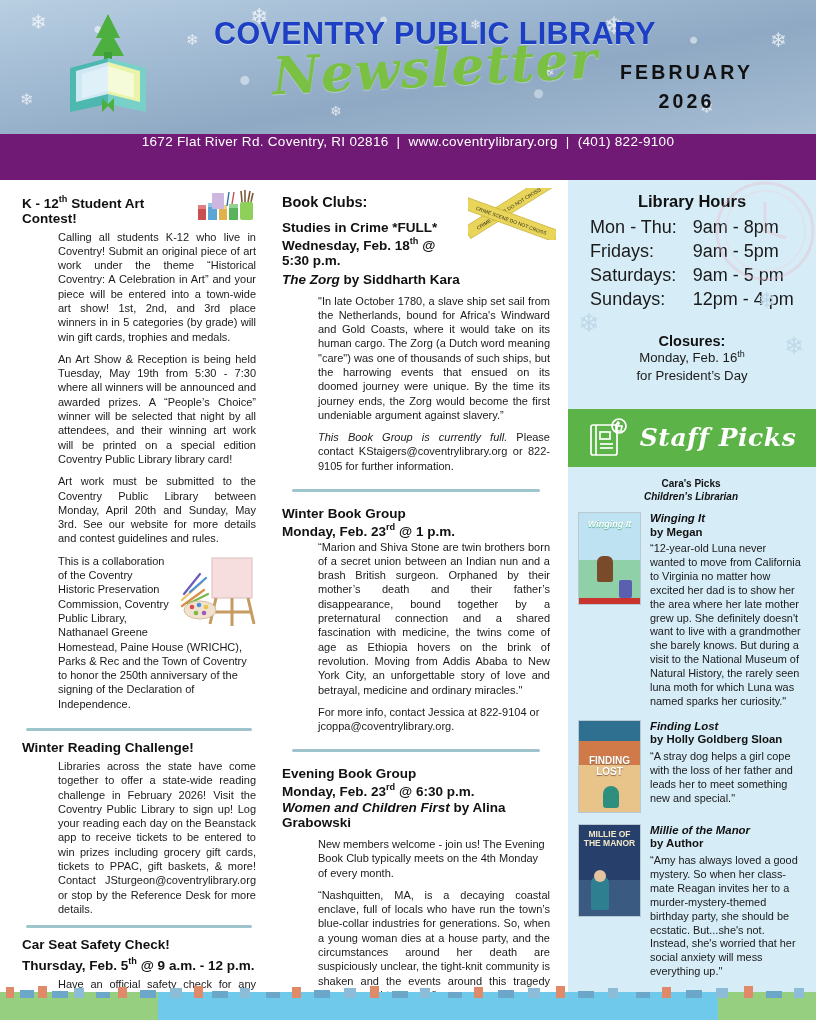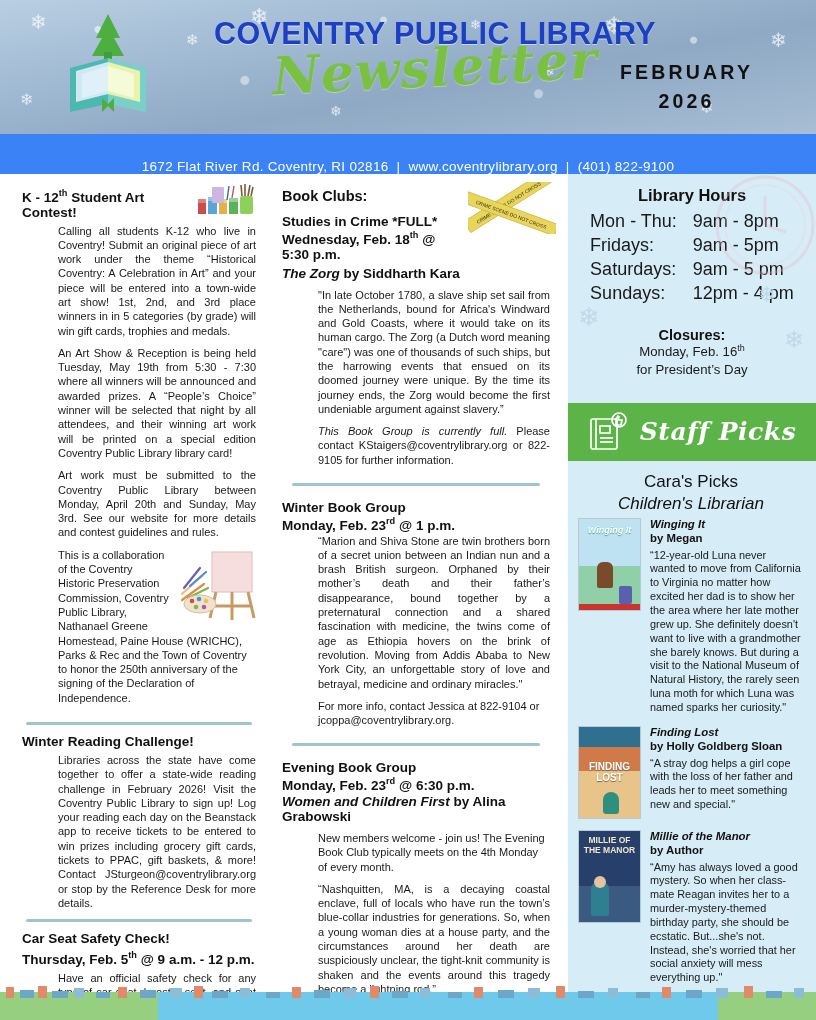--- a/index.html
+++ b/index.html
@@ -37,22 +37,22 @@
   }
   .issue-date {
     position:absolute; right:42px; top:58px; text-align:center; width:175px;
     font-weight:bold; font-size:19.5px; letter-spacing:3.2px; color:#111;
     line-height:1.5;
   }
   
   .logo { position:absolute; left:62px; top:12px; width:92px; height:108px; }
 
   .addressbar {
-    height:40px; background:#3b82f6; color:#ffffff;
-    display:flex; align-items:flex-end; justify-content:center;
+    height:46px; background:#701a75; color:#ffffff;
+    display:flex; align-items:flex-start; justify-content:center;
     font-size:13.5px; letter-spacing:.3px; font-weight:normal;
   }
   .addressbar span { white-space:pre; }
 
   
   .content { position:relative; display:flex; width:816px; height:850px; background:#fff; }
   .col-left  { width:272px; padding:14px 16px 0 22px; }
   .col-mid   { width:296px; padding:14px 18px 0 10px; }
   .col-right { width:248px; background:#d6ecf7; position:relative; }
 
@@ -83,21 +83,21 @@
 
   .staffpicks-bar {
     background:#5cb347; height:58px; display:flex; align-items:center;
     justify-content:center; gap:6px; margin-top:8px;
   }
   .sp-text {
     font-family:"DejaVu Serif", serif; font-style:italic; font-weight:bold;
     font-size:25px; color:#ffffff; letter-spacing:.5px;
   }
   .picks-body { padding:10px 12px 8px 10px; }
-  .picks-head { text-align:center; font-size:17px; font-weight:normal; color:#111; line-height:1.3; margin-bottom:3px; }
+  .picks-head { text-align:center; font-size:10px; font-weight:bold; color:#111; line-height:1.3; margin-bottom:9px; }
   .picks-head em { font-style:italic; }
   .pick { display:flex; gap:9px; margin-bottom:11px; }
   .pick-cover { width:63px; flex:0 0 63px; height:93px; border:1px solid #b9c9d4; position:relative; overflow:hidden; }
   .pick-info { flex:1; }
   .pick-title { font-size:11.4px; font-weight:bold; font-style:italic; color:#111; line-height:1.22; }
   .pick-author { font-size:11.4px; font-weight:bold; color:#111; line-height:1.22; }
   .pick-desc { font-size:10.9px; color:#1a1a1a; line-height:1.27; margin-top:3px; }
 
   
   .footer { position:absolute; left:0; bottom:0; width:816px; height:36px; }

